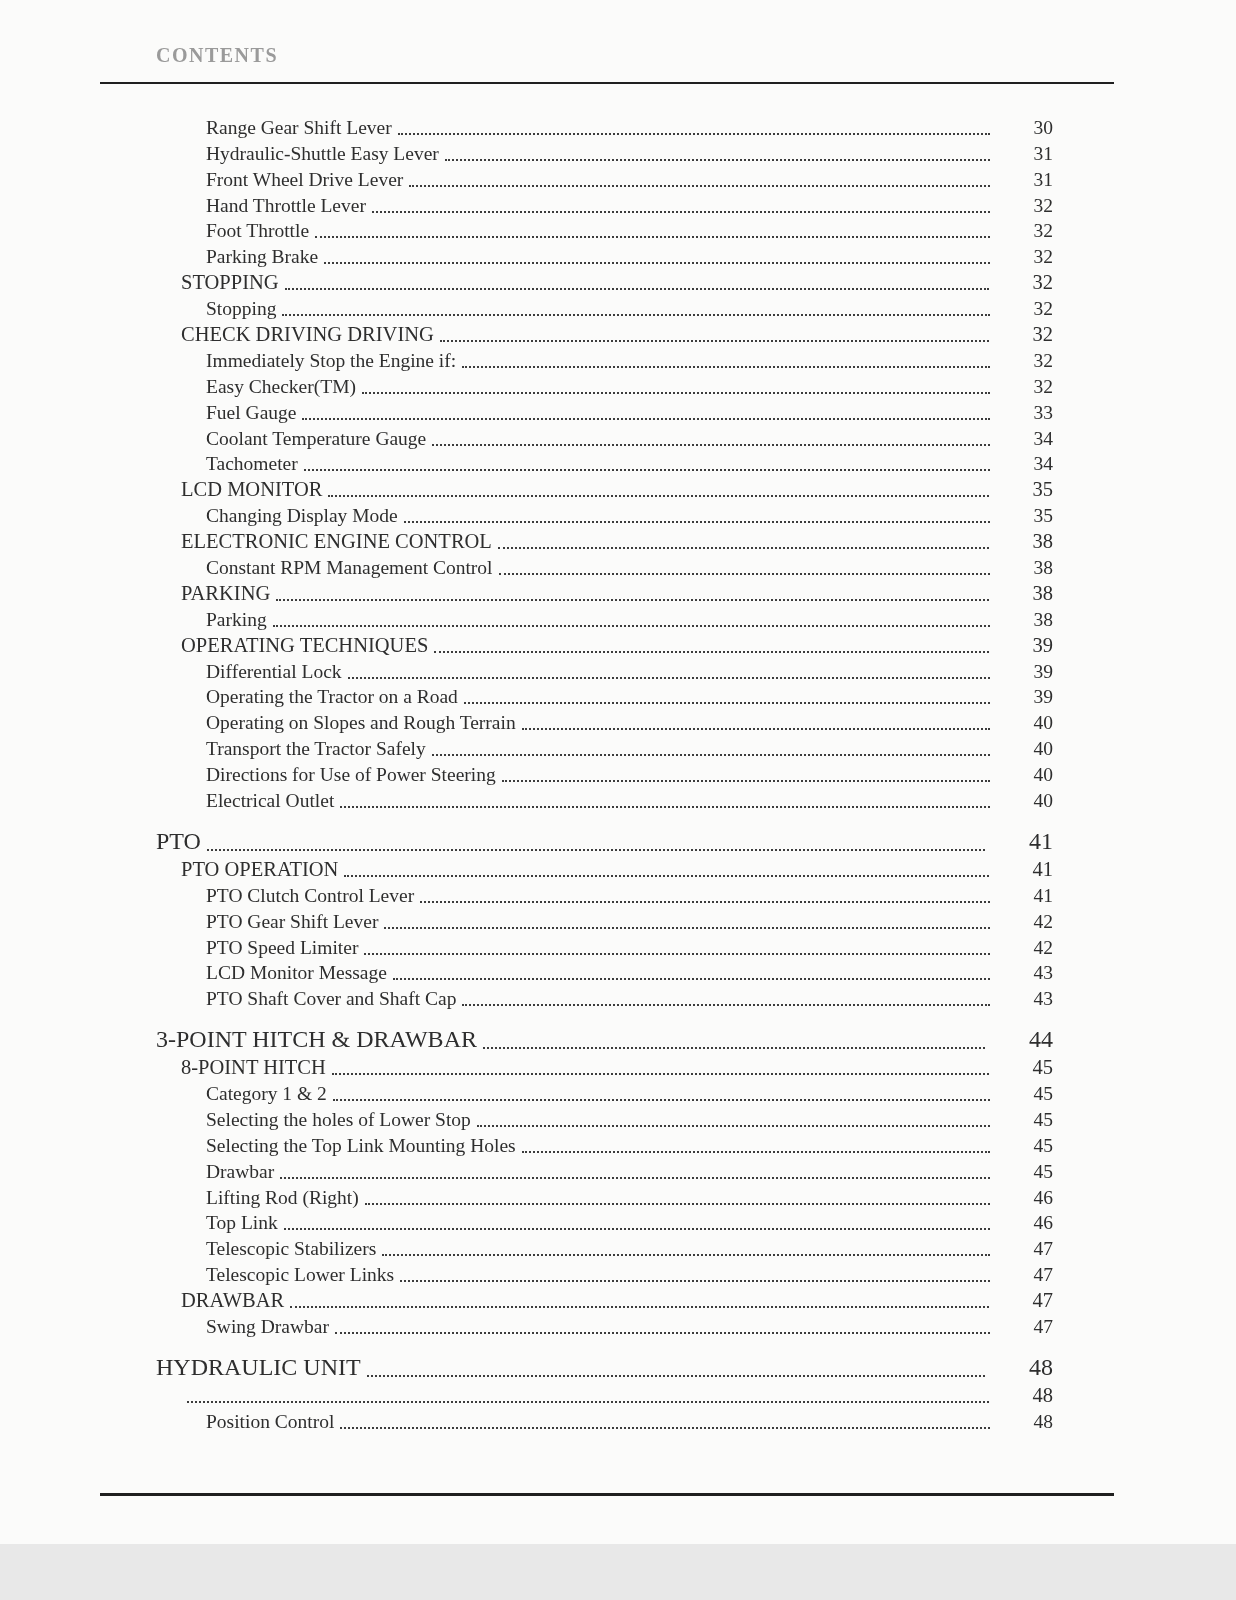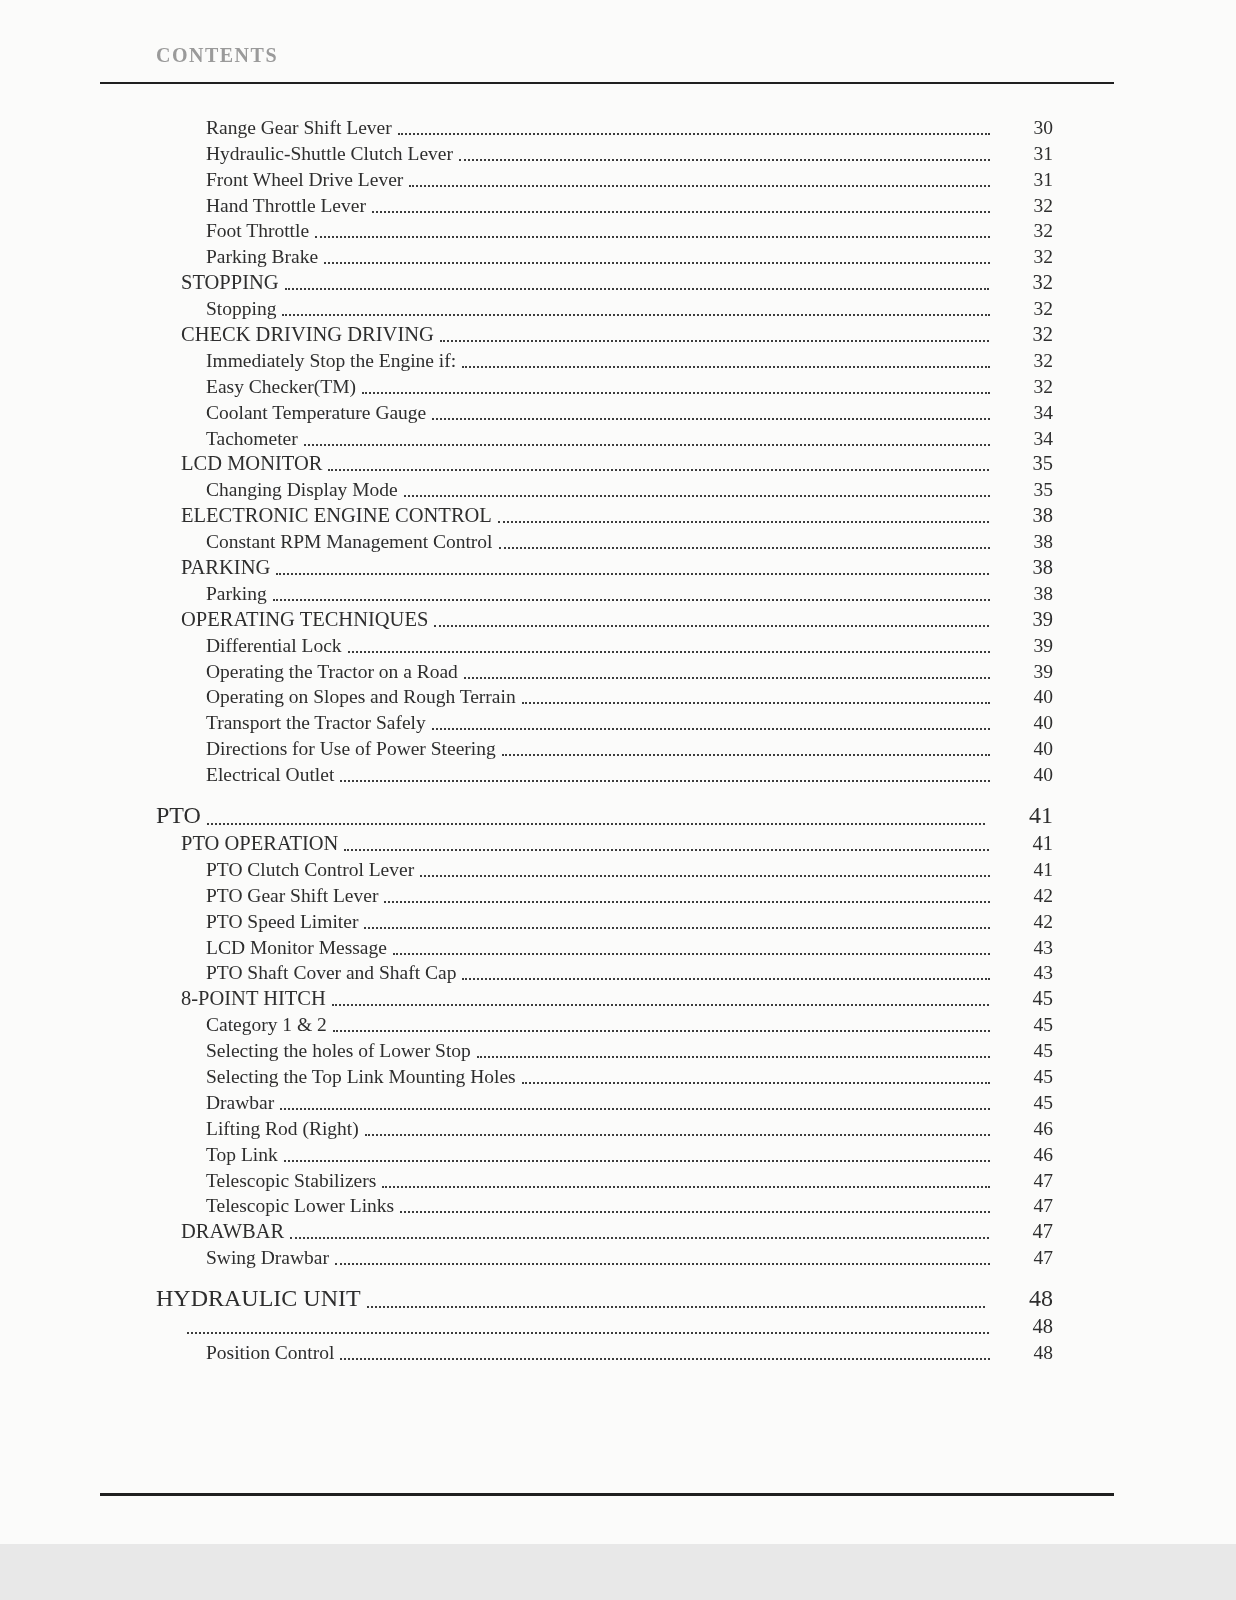--- a/index.html
+++ b/index.html
@@ -68,21 +68,21 @@
 <div class="page">
   <div class="header">CONTENTS</div>
   <div class="rule-top"></div>
   <div class="toc">
       <div class="toc-row level-2">
         <span class="label">Range Gear Shift Lever</span>
         <span class="leader"></span>
         <span class="pagenum">30</span>
       </div>
       <div class="toc-row level-2">
-        <span class="label">Hydraulic-Shuttle Clutch Lever</span>
+        <span class="label">Hydraulic-Shuttle Easy Lever</span>
         <span class="leader"></span>
         <span class="pagenum">31</span>
       </div>
       <div class="toc-row level-2">
         <span class="label">Front Wheel Drive Lever</span>
         <span class="leader"></span>
         <span class="pagenum">31</span>
       </div>
       <div class="toc-row level-2">
         <span class="label">Hand Throttle Lever</span>
@@ -116,20 +116,25 @@
       </div>
       <div class="toc-row level-2">
         <span class="label">Immediately Stop the Engine if:</span>
         <span class="leader"></span>
         <span class="pagenum">32</span>
       </div>
       <div class="toc-row level-2">
         <span class="label">Easy Checker(TM)</span>
         <span class="leader"></span>
         <span class="pagenum">32</span>
+      </div>
+      <div class="toc-row level-2">
+        <span class="label">Fuel Gauge</span>
+        <span class="leader"></span>
+        <span class="pagenum">33</span>
       </div>
       <div class="toc-row level-2">
         <span class="label">Coolant Temperature Gauge</span>
         <span class="leader"></span>
         <span class="pagenum">34</span>
       </div>
       <div class="toc-row level-2">
         <span class="label">Tachometer</span>
         <span class="leader"></span>
         <span class="pagenum">34</span>
@@ -226,20 +231,25 @@
       </div>
       <div class="toc-row level-2">
         <span class="label">LCD Monitor Message</span>
         <span class="leader"></span>
         <span class="pagenum">43</span>
       </div>
       <div class="toc-row level-2">
         <span class="label">PTO Shaft Cover and Shaft Cap</span>
         <span class="leader"></span>
         <span class="pagenum">43</span>
+      </div>
+      <div class="toc-row level-0 gap">
+        <span class="label">3-POINT HITCH &amp; DRAWBAR</span>
+        <span class="leader"></span>
+        <span class="pagenum">44</span>
       </div>
       <div class="toc-row level-1">
         <span class="label">8-POINT HITCH</span>
         <span class="leader"></span>
         <span class="pagenum">45</span>
       </div>
       <div class="toc-row level-2">
         <span class="label">Category 1 &amp; 2</span>
         <span class="leader"></span>
         <span class="pagenum">45</span>

